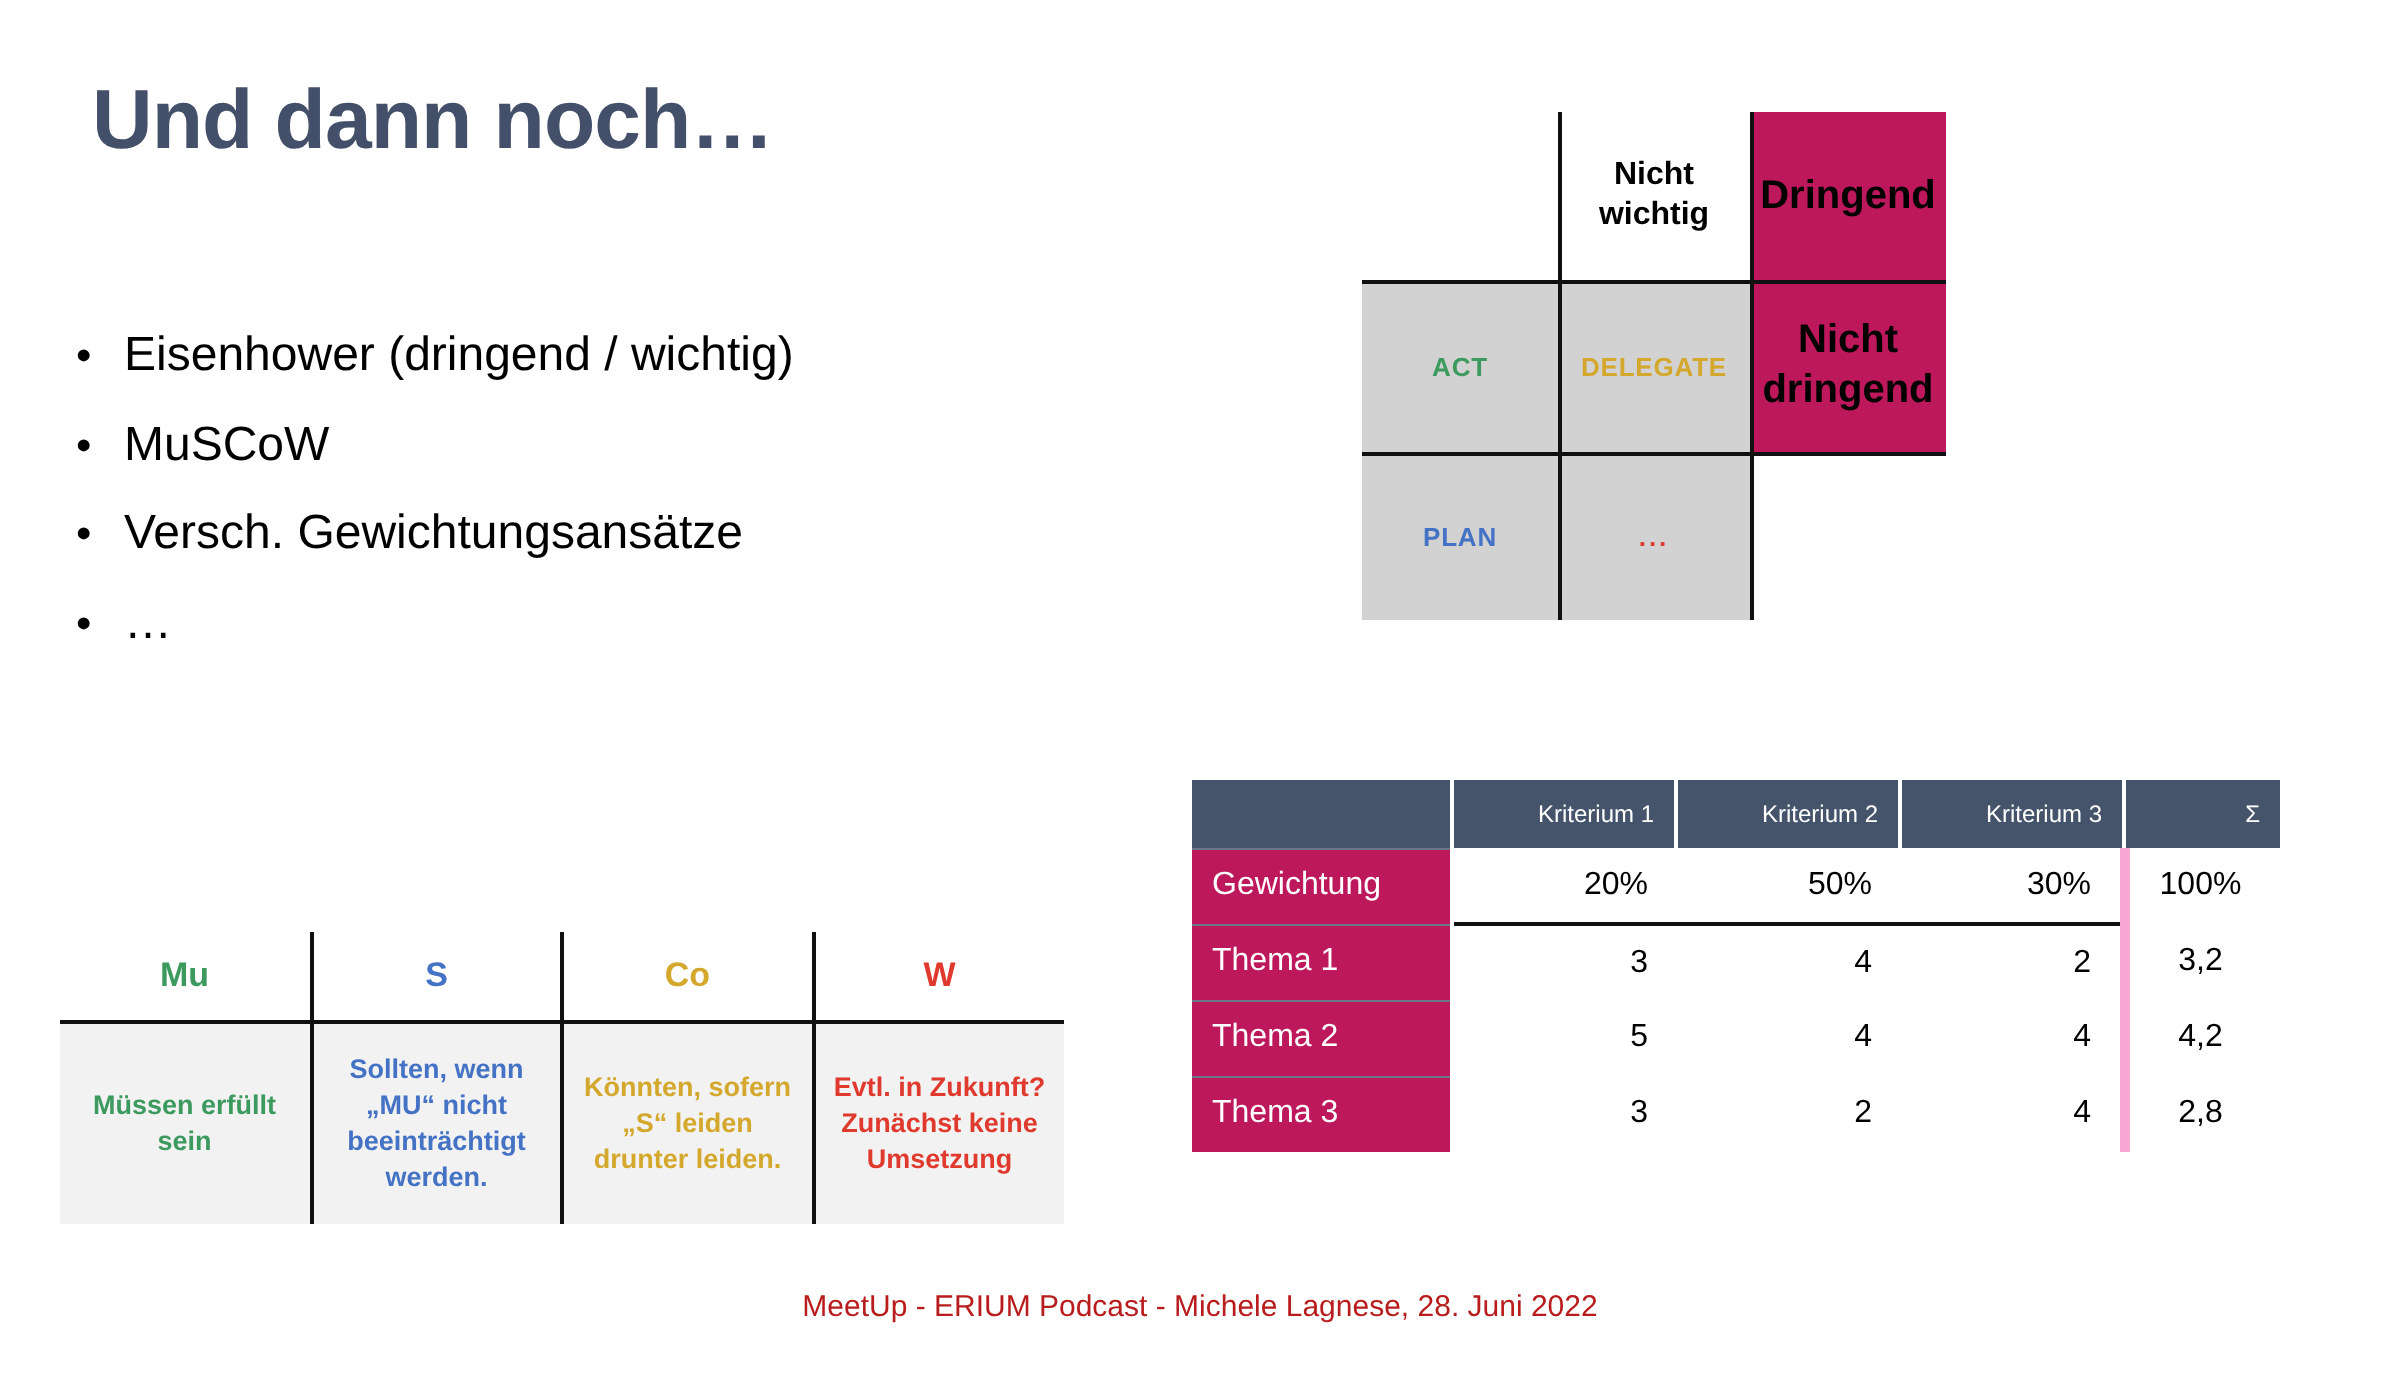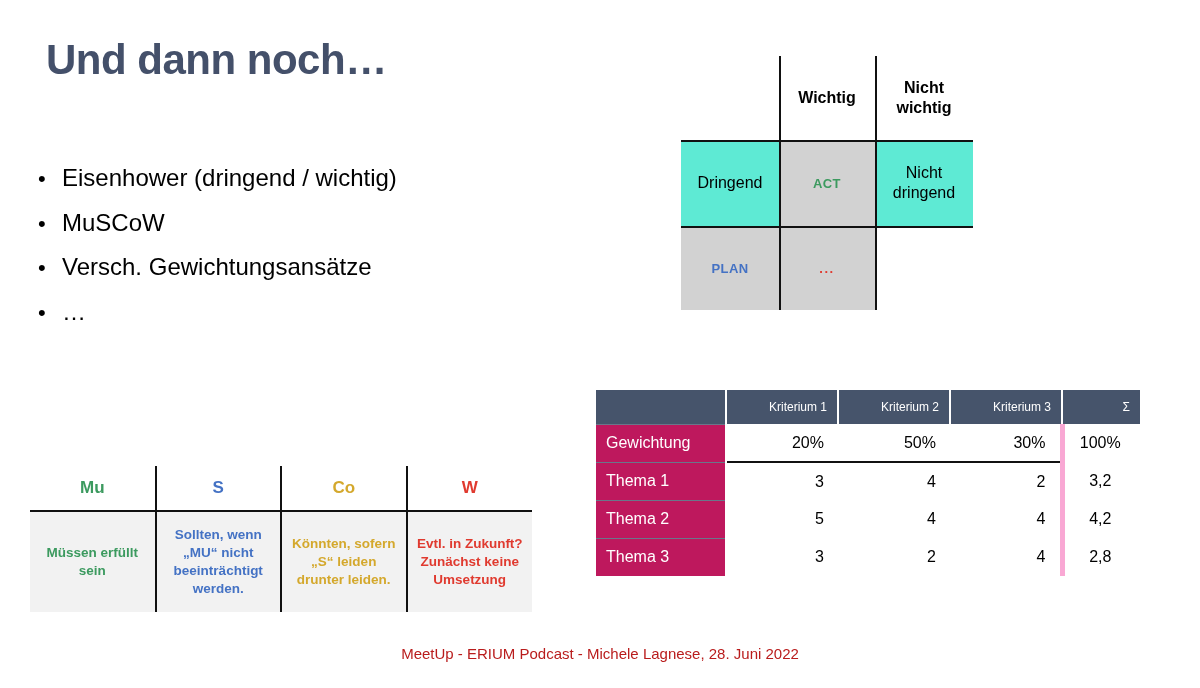--- a/index.html
+++ b/index.html
@@ -78,25 +78,25 @@
   }
   .eis-corner { background: #ffffff; }
   .eis-colhead {
     font-size: 16px;
     font-weight: bold;
     color: #000;
     line-height: 1.25;
     background: #ffffff;
   }
   .eis-rowhead {
-    font-size: 16px;
-    font-weight: normal;
+    font-size: 20px;
+    font-weight: bold;
     color: #000;
     line-height: 1.25;
-    background: #5eead4;
+    background: #be185d;
   }
   .eis-body {
     background: #d2d2d2;
     font-size: 13px;
     font-weight: bold;
     letter-spacing: 0.4px;
   }
   .eis-act { color: #3c9a5f; }
   .eis-delegate { color: #d4a82c; }
   .eis-plan { color: #4472c4; }
@@ -256,25 +256,25 @@
   </div>
   <div class="bullet-row">
     <span class="bullet-dot">•</span>
     <span class="bullet-text">…</span>
   </div>
 </div>
 
 <div id="eisenhower-matrix">
   <div class="eis-grid">
     <div class="eis-cell eis-corner"></div>
-    <div class="eis-cell eis-colhead">Wichtig</div>
     <div class="eis-cell eis-colhead">Nicht wichtig</div>
 
     <div class="eis-cell eis-rowhead">Dringend</div>
     <div class="eis-cell eis-body eis-act">ACT</div>
+    <div class="eis-cell eis-body eis-delegate">DELEGATE</div>
 
     <div class="eis-cell eis-rowhead">Nicht dringend</div>
     <div class="eis-cell eis-body eis-plan">PLAN</div>
     <div class="eis-cell eis-body eis-dots">...</div>
   </div>
   <div class="eis-vline v1"></div>
   <div class="eis-vline v2"></div>
   <div class="eis-hline h1"></div>
   <div class="eis-hline h2"></div>
 </div>

